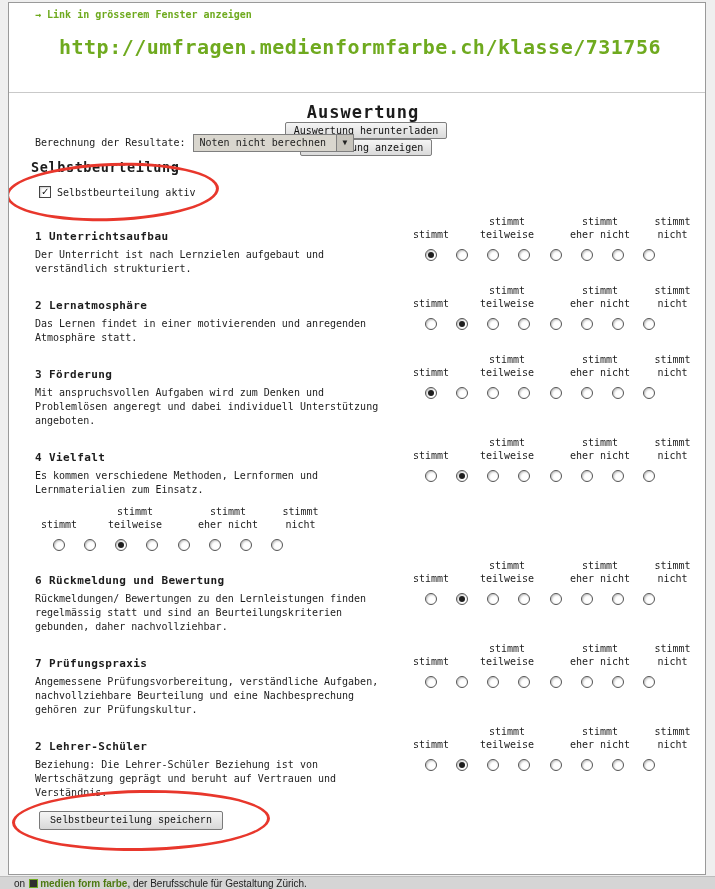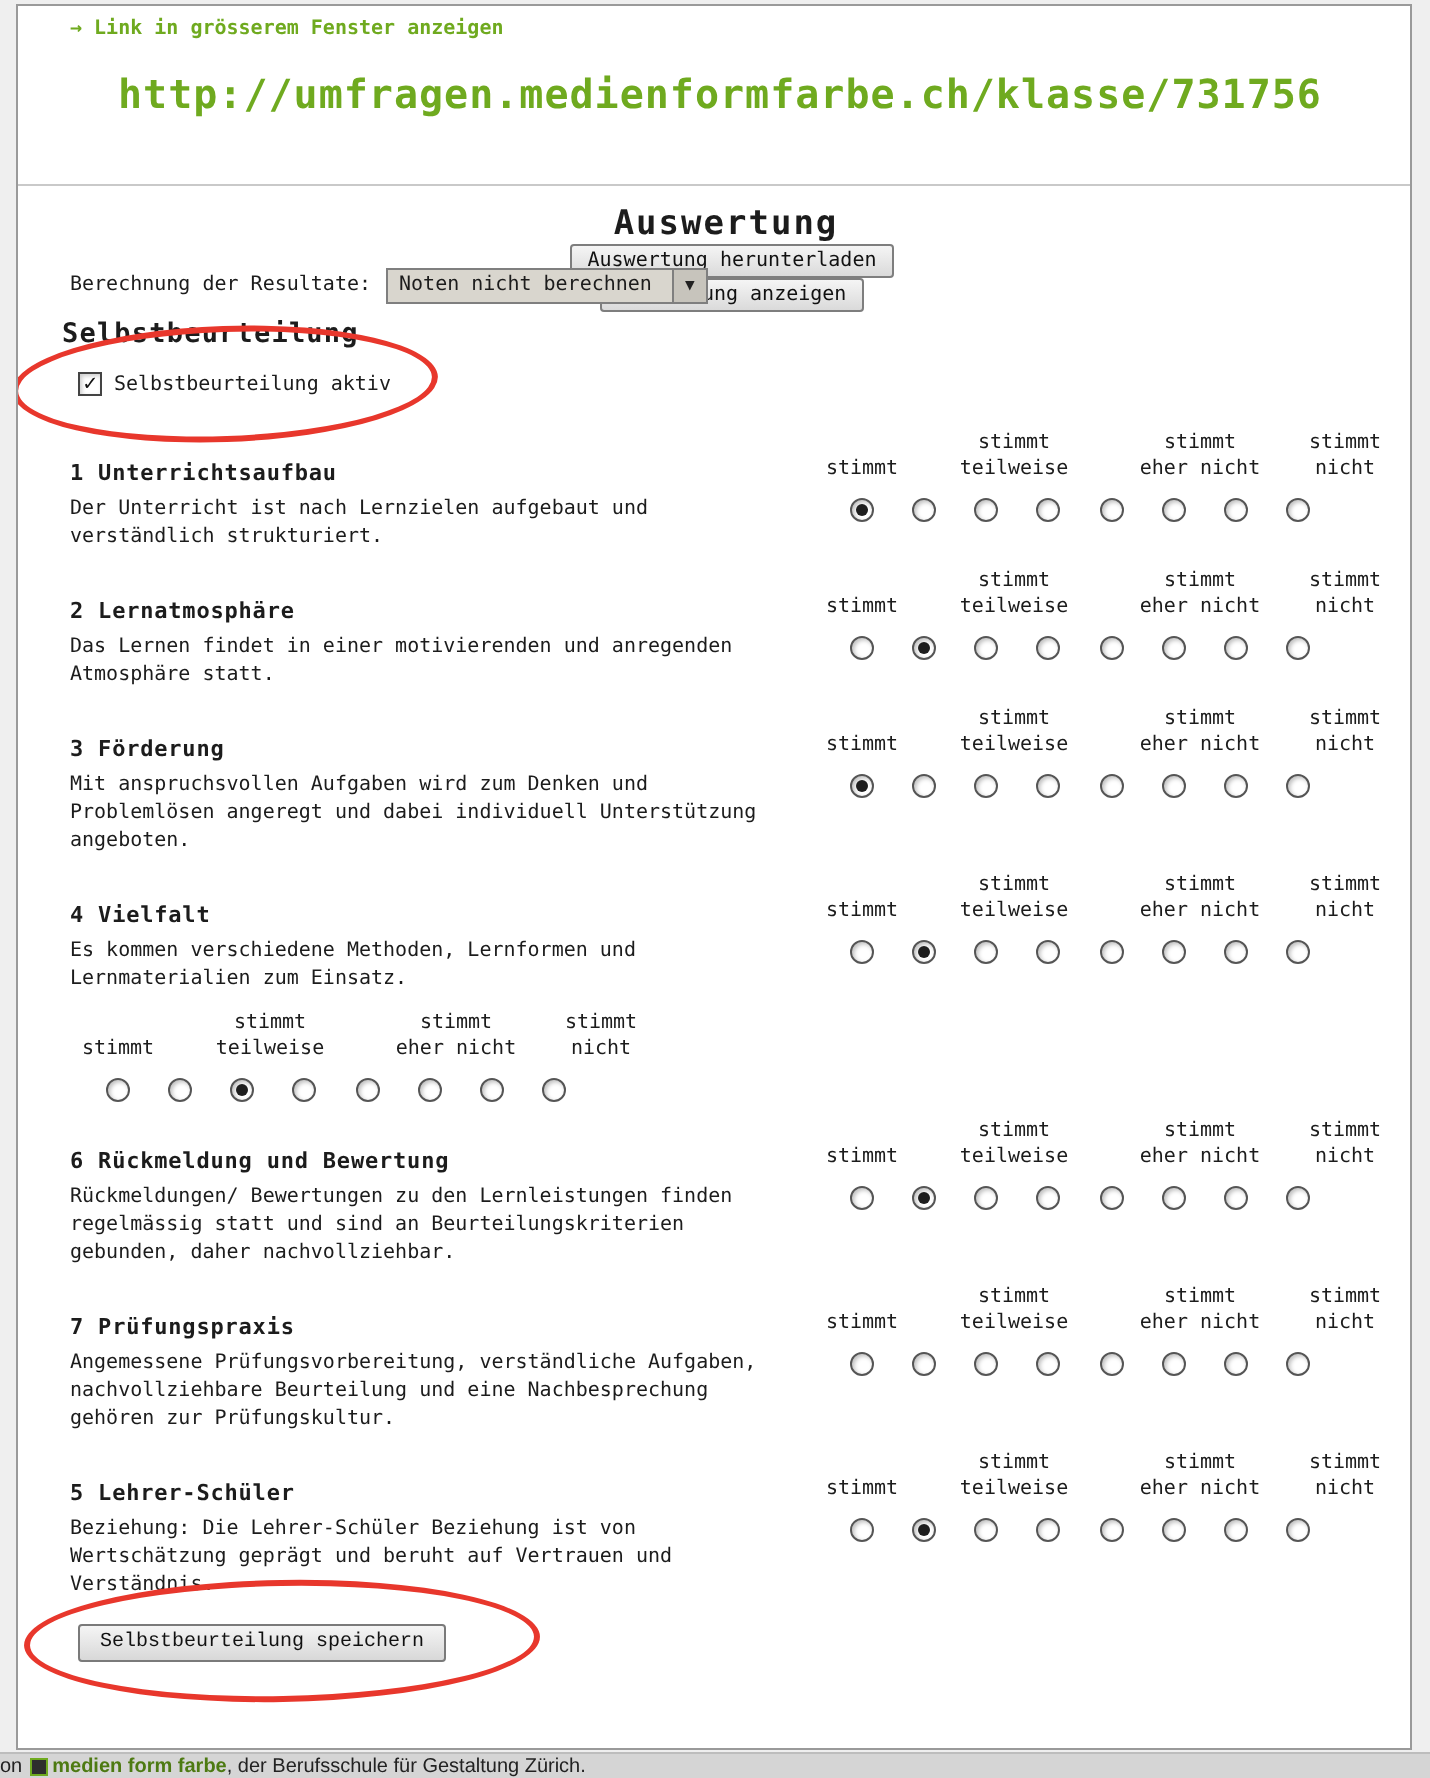--- a/index.html
+++ b/index.html
@@ -83,21 +83,21 @@
   }
   .ellipse {
     position:absolute; border:3px solid #e8372c; border-radius:50%;
     pointer-events:none; z-index:5;
   }
   .e1 { left:-33px; top:-21px; width:207px; height:52px; transform:rotate(-2deg); }
   .e2 { left:-27px; top:-18px; width:252px; height:55px; transform:rotate(-1deg); }
   .footer {
     position:absolute; left:0; top:876px; width:715px; height:13px; box-sizing:border-box;
     background:#d5d5d5; border-top:1px solid #bdbdbd;
-    display:flex; align-items:center; padding-left:0;
+    display:flex; align-items:center; padding-left:14px;
     font-family:"Liberation Sans", sans-serif; font-size:10px; color:#222;
   }
   .brand-square {
     width:7px; height:7px; background:#2e2e2e; border:1.5px solid #6faa1f;
     margin:0 2px 0 4px; display:inline-block;
   }
   .brand { color:#4d7a12; font-weight:bold; cursor:pointer; }
 </style>
 </head>
 <body>
@@ -372,21 +372,21 @@
               <span class="radio"></span>
               <span class="radio"></span>
               <span class="radio"></span>
               <span class="radio"></span>
               <span class="radio"></span>
             </div>
           </div>
         </div>
         <div class="item">
           <div class="item-left">
-            <div class="item-title">5 Lehrer-Schüler</div>
+            <div class="item-title">2 Lehrer-Schüler</div>
             <div class="item-desc">Beziehung: Die Lehrer-Schüler Beziehung ist von Wertschätzung geprägt und beruht auf Vertrauen und Verständnis.</div>
           </div>
           <div class="item-right">
             <div class="scale-headers">
               <div class="scale-header">
                 <div>stimmt</div>
               </div>
               <div class="scale-header">
                 <div>stimmt</div>
                 <div>teilweise</div>

